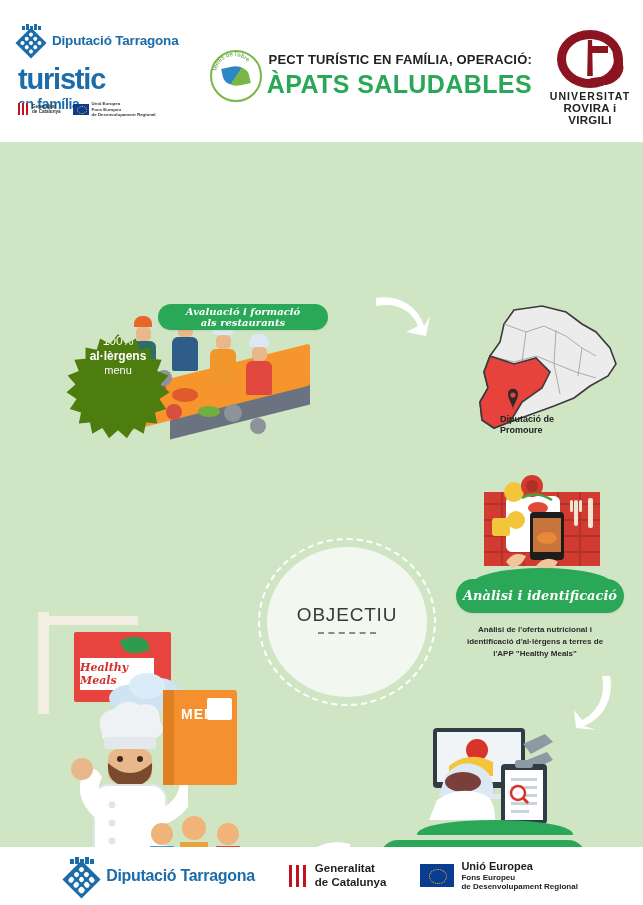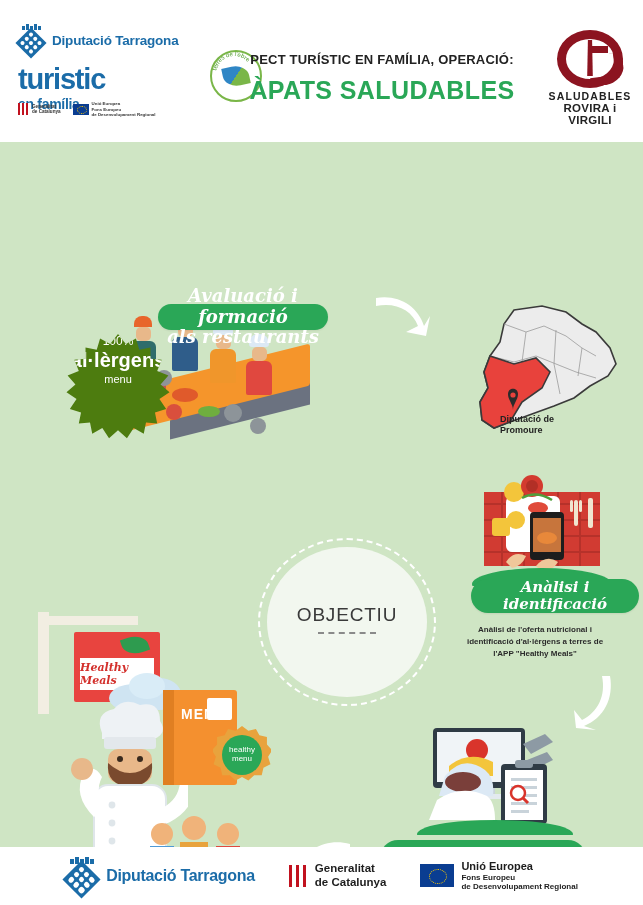--- a/index.html
+++ b/index.html
@@ -43,23 +43,23 @@
 
   .eu-row{position:absolute;left:18px;top:101px;display:flex;gap:12px;align-items:center;}
   .gen-logo{display:flex;gap:3px;align-items:center;}
   .gen-bars{width:11px;height:12px;background:repeating-linear-gradient(90deg,#c1121f 0 2px,#fff 2px 4px);}
   .gen-txt{font-size:4.6px;font-weight:bold;color:#333;line-height:1.25;}
   .eu-logo{display:flex;gap:3px;align-items:center;}
   .eu-flag{width:16px;height:11px;background:#0a3d91;position:relative;}
   .eu-flag::after{content:"";position:absolute;left:4px;top:2.5px;width:8px;height:6px;border:0.6px dotted #ffcc00;border-radius:50%;}
   .eu-txt{font-size:4.4px;font-weight:bold;color:#333;line-height:1.25;}
 
-  .title-block{position:absolute;left:232px;top:52px;width:300px;text-align:center;}
+  .title-block{position:absolute;left:232px;top:52px;width:300px;text-align:right;}
   .title-sub{font-size:13px;font-weight:bold;color:#222;letter-spacing:0.2px;}
-  .title-main{font-size:25px;font-weight:bold;color:#2aa757;letter-spacing:0.4px;margin-top:9px;}
+  .title-main{font-size:25px;font-weight:bold;color:#2aa757;letter-spacing:0.4px;margin-top:3px;}
 
   .urv{position:absolute;left:545px;top:28px;width:90px;text-align:center;}
   .urv-mark{position:relative;height:62px;}
   .urv-a{position:absolute;left:50%;top:2px;transform:translateX(-50%);width:66px;height:58px;
      border:9px solid #8c1420;border-radius:50%;box-sizing:border-box;}
   .urv-a::after{content:"";position:absolute;right:-10px;bottom:-6px;width:26px;height:22px;
      border-bottom:9px solid #8c1420;border-right:9px solid #8c1420;border-radius:0 0 60% 0;transform:rotate(-8deg);}
   .urv-cross{position:absolute;left:50%;top:12px;transform:translateX(-50%);width:14px;height:36px;background:#8c1420;
      clip-path:polygon(35% 0,65% 0,70% 100%,30% 100%);}
   .urv-cross2{position:absolute;left:52%;top:18px;width:16px;height:7px;background:#8c1420;}
@@ -74,21 +74,21 @@
 
   .pill{position:absolute;background:#2aa757;color:#fff;border-radius:40px;
      display:flex;align-items:center;justify-content:center;text-align:center;line-height:1.15;
      box-shadow:0 1px 2px rgba(0,0,0,0.07);}
 
   
   .burst{position:absolute;left:62px;top:192px;width:112px;height:112px;background:#4d7c0f;
      clip-path:polygon(50% 0%,57% 9%,66% 4%,69% 14%,79% 12%,79% 22%,89% 23%,85% 33%,95% 37%,88% 45%,96% 52%,87% 58%,93% 67%,83% 70%,85% 80%,75% 79%,73% 89%,64% 84%,58% 93%,50% 86%,42% 93%,36% 84%,27% 89%,25% 79%,15% 80%,17% 70%,7% 67%,13% 58%,4% 52%,12% 45%,5% 37%,15% 33%,11% 23%,21% 22%,21% 12%,31% 14%,34% 4%,43% 9%);
      display:flex;flex-direction:column;align-items:center;color:#fff;}
   .burst .b1{font-size:12px;}
-  .burst .b2{font-size:20px;font-weight:bold;margin:1px 16px;}
+  .burst .b2{font-size:12px;font-weight:bold;margin:1px 16px;}
   .burst .b3{font-size:11px;}
 
   
   .kitchen{position:absolute;left:128px;top:166px;width:190px;height:140px;}
   .counter{position:absolute;left:2px;top:58px;width:180px;height:42px;background:#f5952b;transform:skewY(-14deg);border-radius:3px;}
   .counter-side{position:absolute;left:42px;top:88px;width:140px;height:26px;background:#6b7280;transform:skewY(-14deg);}
   .chef{position:absolute;width:26px;}
   .chef .hat{width:20px;height:13px;background:#dce9f5;border-radius:9px 9px 3px 3px;margin:0 auto;}
   .chef .hair{width:18px;height:11px;border-radius:8px 8px 0 0;margin:0 auto;}
   .chef .face{width:15px;height:14px;background:#e8b88a;border-radius:5px;margin:0 auto;}
@@ -108,21 +108,21 @@
   .obj-fill{position:absolute;left:9px;top:9px;right:9px;bottom:9px;border-radius:50%;background:#f2f7ef;
      display:flex;flex-direction:column;align-items:center;justify-content:center;padding:0 16px;box-sizing:border-box;}
   .obj-title{font-size:19px;letter-spacing:0.8px;color:#3a3a3a;}
   .obj-sep{width:58px;border-top:2px dashed #8a8a8a;margin:6px 0 7px;}
   .obj-text{font-size:7.4px;color:#3a3a3a;text-align:center;line-height:1.55;}
 
   
   .sign{position:absolute;left:32px;top:462px;width:150px;height:110px;}
   .post{position:absolute;left:6px;top:8px;width:11px;height:102px;background:#f2eee2;}
   .arm{position:absolute;left:6px;top:12px;width:100px;height:9px;background:#f2eee2;}
-  .board{position:absolute;left:42px;top:28px;width:86px;height:70px;background:#e8443f;border-radius:2px;}
+  .board{position:absolute;left:42px;top:28px;width:86px;height:70px;background:#e8443f;border-radius:2px;padding-left:11px;}
   .board-inner{position:absolute;left:6px;top:26px;width:74px;height:32px;background:#fff;
      display:flex;align-items:center;justify-content:center;}
   .board-txt{font-size:11px;color:#d3302c;font-family:"DejaVu Serif",serif;font-weight:bold;font-style:italic;}
   .leaf{position:absolute;left:48px;top:4px;width:26px;height:18px;background:#2e9b4f;border-radius:0 70% 0 70%;transform:rotate(-18deg);}
 
   
   .bigchef{position:absolute;left:68px;top:555px;width:120px;height:240px;}
 
   
   .menubook{position:absolute;left:163px;top:548px;width:100px;height:110px;}
@@ -239,21 +239,21 @@
       <div class="title-sub">PECT TURÍSTIC EN FAMÍLIA, OPERACIÓ:</div>
       <div class="title-main">ÀPATS SALUDABLES</div>
     </div>
 
     <div class="urv">
       <div class="urv-mark">
         <div class="urv-a"></div>
           <div class="urv-cross"></div>
           <div class="urv-cross2"></div>
       </div>
-      <div class="urv-t1">SALUDABLES</div>
+      <div class="urv-t1">UNIVERSITAT</div>
       <div class="urv-t2">ROVIRA i VIRGILI</div>
     </div>
   </div>
 
   <div class="canvas">
 
     <div class="kitchen">
       <div class="counter-side"></div>
       <div class="counter"></div>
       <div class="chef" style="left:2px;top:8px;">
@@ -284,21 +284,21 @@
       <div class="food" style="left:122px;top:110px;width:16px;height:16px;background:#8d9499;"></div>
       <div class="food" style="left:28px;top:62px;width:16px;height:16px;background:#8d9499;"></div>
     </div>
 
     <div class="burst">
       <div class="b1">100%</div>
       <div class="b2">al·lèrgens</div>
       <div class="b3">menu</div>
     </div>
 
-    <div class="pill" style="left:158px;top:162px;width:170px;height:26px;font-size:18px;">
+    <div class="pill" style="left:158px;top:162px;width:170px;height:26px;font-size:10px;">
       <div class="script">
         <div>Avaluació i formació</div>
         <div>als restaurants</div>
       </div>
     </div>
 
     <svg class="arrow" style="left:372px;top:150px;width:60px;height:50px;" viewBox="0 0 60 50">
       <path d="M4,6 C26,2 46,14 52,34 L58,24 L54,44 L34,40 L46,34 C40,18 24,10 4,14 Z" fill="#ffffff"></path>
     </svg>
 
@@ -341,21 +341,21 @@
       <ellipse cx="85" cy="64" rx="10" ry="6" fill="#e8883a"></ellipse>
       <rect x="112" y="26" width="4" height="26" rx="2" fill="#f0e5d0"></rect>
       <rect x="108" y="26" width="3" height="12" rx="1.5" fill="#f0e5d0"></rect>
       <rect x="117" y="26" width="3" height="12" rx="1.5" fill="#f0e5d0"></rect>
       <rect x="126" y="24" width="5" height="30" rx="2" fill="#f0e5d0"></rect>
       <path d="M44,88 q8,-12 20,-6 q-4,10 -14,12 Z" fill="#f0c79a"></path>
       <path d="M74,92 q10,-12 22,-4 q-6,10 -16,10 Z" fill="#f0c79a"></path>
       <ellipse cx="80" cy="110" rx="70" ry="16" fill="#2aa757"></ellipse>
     </svg>
 
-    <div class="pill" style="left:471px;top:437px;width:168px;height:34px;font-size:15px;">
+    <div class="pill" style="left:456px;top:437px;width:168px;height:34px;font-size:13px;">
       <span class="script">Anàlisi i identificació</span>
     </div>
     <div class="desc" style="left:440px;top:482px;width:190px;font-weight:bold;">
       <div>Anàlisi de l'oferta nutricional i</div>
       <div>identificació d'al·lèrgens a terres de</div>
       <div>l'APP "Healthy Meals"</div>
     </div>
 
     <svg class="arrow" style="left:560px;top:530px;width:60px;height:60px;" viewBox="0 0 60 60">
       <path d="M50,4 C54,26 44,46 24,54 L36,58 L16,56 L14,38 L22,48 C38,40 46,24 42,4 Z" fill="#ffffff"></path>
@@ -406,26 +406,20 @@
       <rect x="64" y="182" width="26" height="48" rx="5" fill="#5c6670"></rect>
       <rect x="28" y="226" width="34" height="12" rx="5" fill="#e0562b"></rect>
       <rect x="62" y="226" width="34" height="12" rx="5" fill="#e0562b"></rect>
     </svg>
 
     <div class="menubook">
       <div class="book">
           <div class="book-spine"></div>
         <div class="book-menu">MENU</div>
         <div class="book-img"></div>
-      </div>
-      <div class="rosette">
-        <div class="rosette-in">
-          <span>healthy</span>
-          <span>menu</span>
-        </div>
       </div>
     </div>
 
     <svg class="family" viewBox="0 0 120 90">
       <circle cx="22" cy="24" r="11" fill="#f0b37a"></circle>
       <path d="M10,36 h24 v26 h-24 Z" fill="#4f9ad6"></path>
       <circle cx="54" cy="18" r="12" fill="#f0b37a"></circle>
       <path d="M40,32 h28 v30 h-28 Z" fill="#e8a33d"></path>
       <circle cx="88" cy="24" r="11" fill="#f0b37a"></circle>
       <path d="M76,36 h24 v26 h-24 Z" fill="#e0483f"></path>

